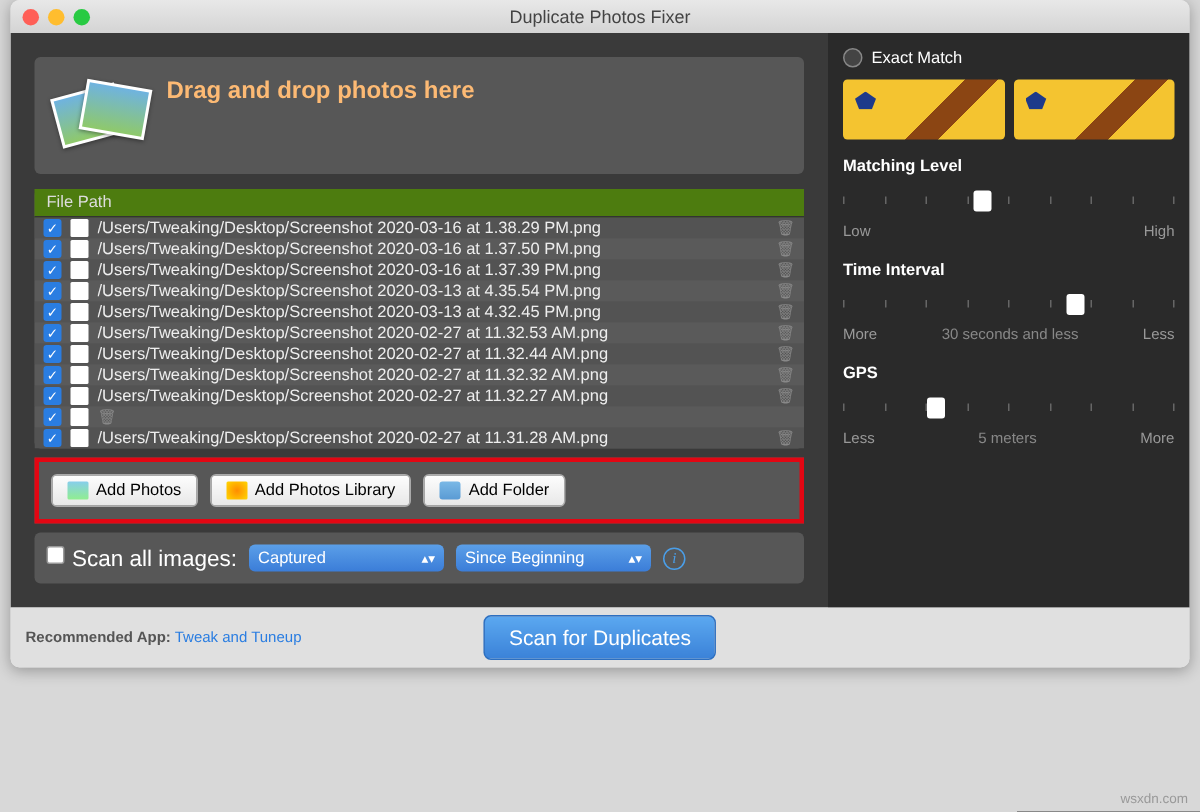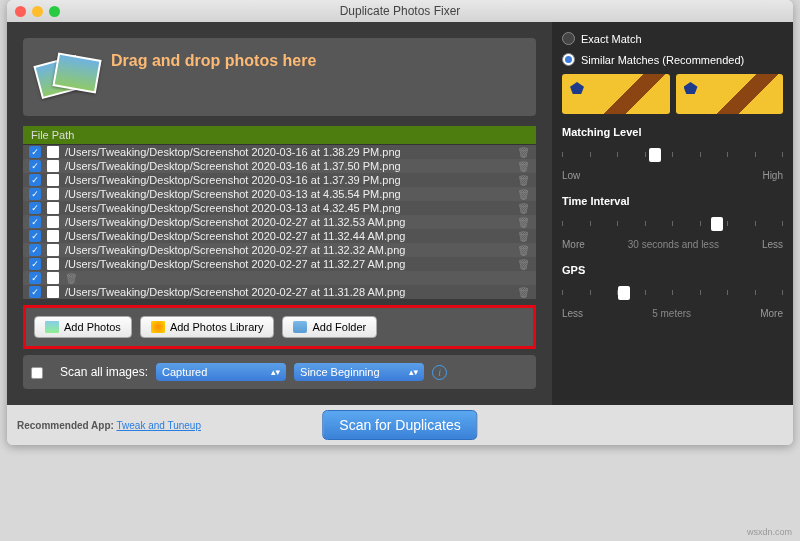--- a/index.html
+++ b/index.html
@@ -31,21 +31,21 @@
 .ficn{width:12px;height:12px;background:#fff;border-radius:1px;position:relative;flex-shrink:0}
 .fpath{flex:1;white-space:nowrap;overflow:hidden}
 .trash{color:#888;font-size:10px;flex-shrink:0}
 .btnrow{display:flex;gap:8px;padding:8px;border:3px solid #e30613;margin-top:6px;background:#575757}
 .macbtn{background:linear-gradient(#fdfdfd,#e8e8e8);border:1px solid #aaa;border-radius:4px;padding:4px 10px;font-size:11px;display:flex;align-items:center;gap:5px;cursor:pointer}
 .bicn{width:14px;height:12px;border-radius:1px}
 .bicn.ph{background:linear-gradient(#87ceeb,#90ee90);position:static;padding:0;box-shadow:none}
 .bicn.pl{background:radial-gradient(circle,#ff8c00,#ffd700)}
 .bicn.fd{background:linear-gradient(#7ab8e6,#5a9bd4);border-radius:2px}
 .scanrow{display:flex;align-items:center;gap:8px;padding:8px;background:#575757;margin-top:6px;border-radius:4px}
-.scanrow label{color:#fff;font-size:12px;display:flex;align-items:flex-end;gap:17px}
+.scanrow label{color:#fff;font-size:15px;display:flex;align-items:flex-start;gap:5px}
 .scancb{width:12px;height:12px;border:1px solid #999;background:#fff;border-radius:2px}
 .sel{background:linear-gradient(#5b9fe8,#3b7dd8);color:#fff;border:none;border-radius:4px;padding:2px 6px;font-size:11px;width:130px;height:18px;display:flex;align-items:center;justify-content:space-between}
 .sel span:last-child{font-size:9px}
 .iicn{width:15px;height:15px;border-radius:50%;border:1px solid #4a9ee8;color:#4a9ee8;display:flex;align-items:center;justify-content:center;font-size:10px;font-style:italic;font-family:serif}
 .radio{display:flex;align-items:center;gap:6px;margin-bottom:8px}
 .rb{width:13px;height:13px;border-radius:50%;border:1px solid #888;background:#444;display:flex;align-items:center;justify-content:center}
 .rb.on{background:#fff}
 .rb.on::after{content:"";width:7px;height:7px;border-radius:50%;background:#3b7dd8}
 .radio span{font-size:11px;color:#fff}
 .thumbs{display:flex;gap:6px;margin:8px 0 12px}
@@ -54,21 +54,21 @@
 .sect{margin-bottom:14px}
 .sect h4{font-size:11px;color:#fff;margin-bottom:6px}
 .slider{height:22px;position:relative;margin-bottom:4px}
 .track{position:absolute;top:9px;left:0;right:0;height:3px;display:flex;justify-content:space-between}
 .tick{width:1px;height:5px;background:#666;margin-top:-1px}
 .knob{position:absolute;width:12px;height:14px;background:#fff;border-radius:2px;top:4px;transform:translateX(-50%)}
 .sl-lbl{display:flex;justify-content:space-between;color:#999;font-size:10px}
 .sl-lbl .mid{color:#888}
 .footer{background:#e0e0e0;padding:6px 10px;display:flex;align-items:center;position:relative;height:40px}
 .rec{font-size:10px;color:#555}
-.rec a{color:#2a7de1;text-decoration:underline}
+.rec a{color:#2a7de1;}
 .rec .sub{color:#888;font-size:9px}
 .scanbtn{position:absolute;left:50%;transform:translateX(-50%);background:linear-gradient(#5ba8f0,#3b82d8);color:#fff;border:1px solid #2d6fc0;border-radius:5px;padding:6px 16px;font-size:14px;cursor:pointer}
 .watermark{position:absolute;bottom:4px;right:8px;font-size:9px;color:#999}
 </style>
 </head>
 <body>
 
 <div class="window">
   <div class="titlebar">
     <div class="traffic">
@@ -196,24 +196,20 @@
         </div>
         <div class="iicn">i</div>
       </div>
     </div>
 
     <div class="right">
       <div class="radio">
         <div class="rb"></div>
         <span>Exact Match</span>
       </div>
-      <div class="radio">
-        <div class="rb on"></div>
-        <span>Similar Matches (Recommended)</span>
-      </div>
       <div class="thumbs">
         <div class="thumb"></div>
         <div class="thumb"></div>
       </div>
 
       <div class="sect">
         <h4>Matching Level</h4>
         <div class="slider">
           <div class="track">
               <i class="tick"></i>

